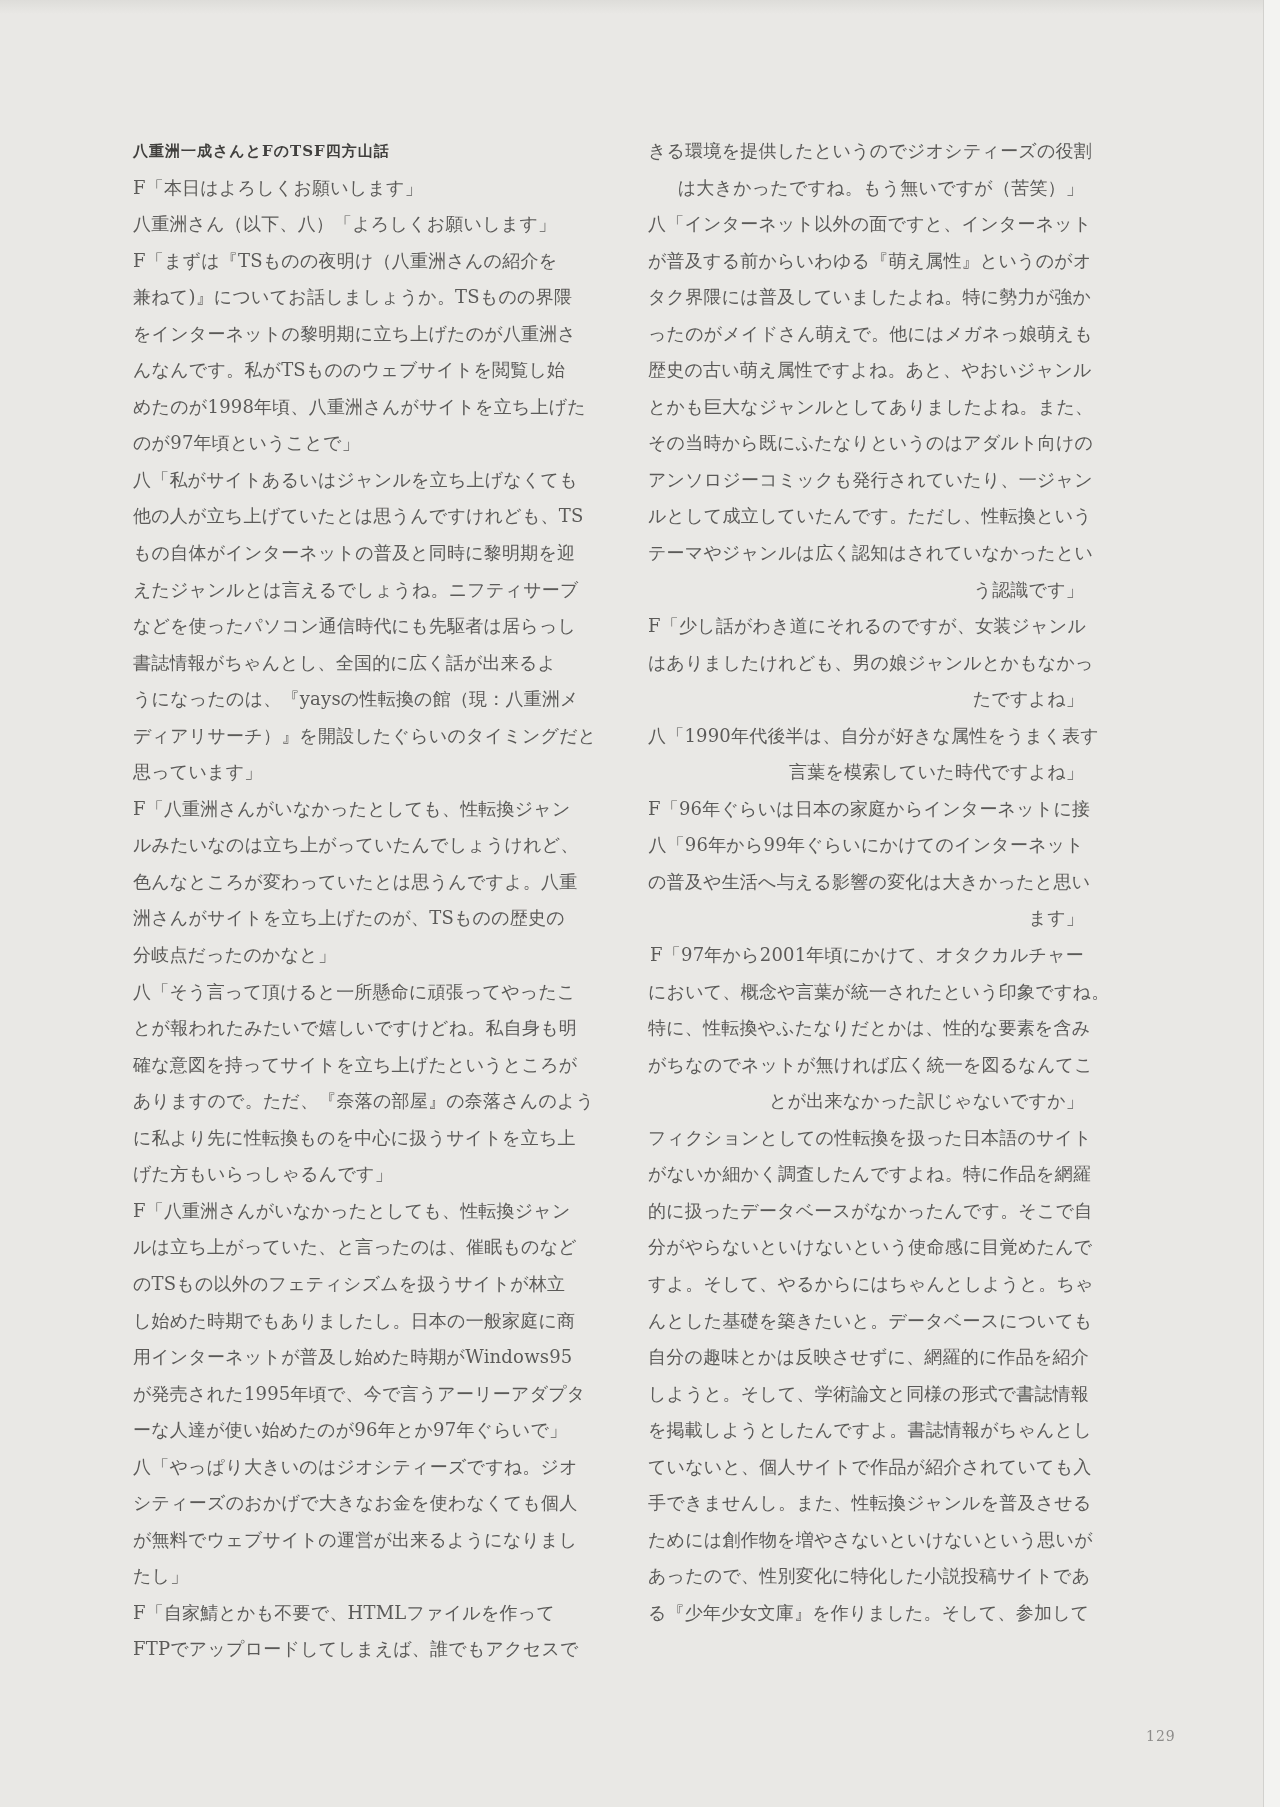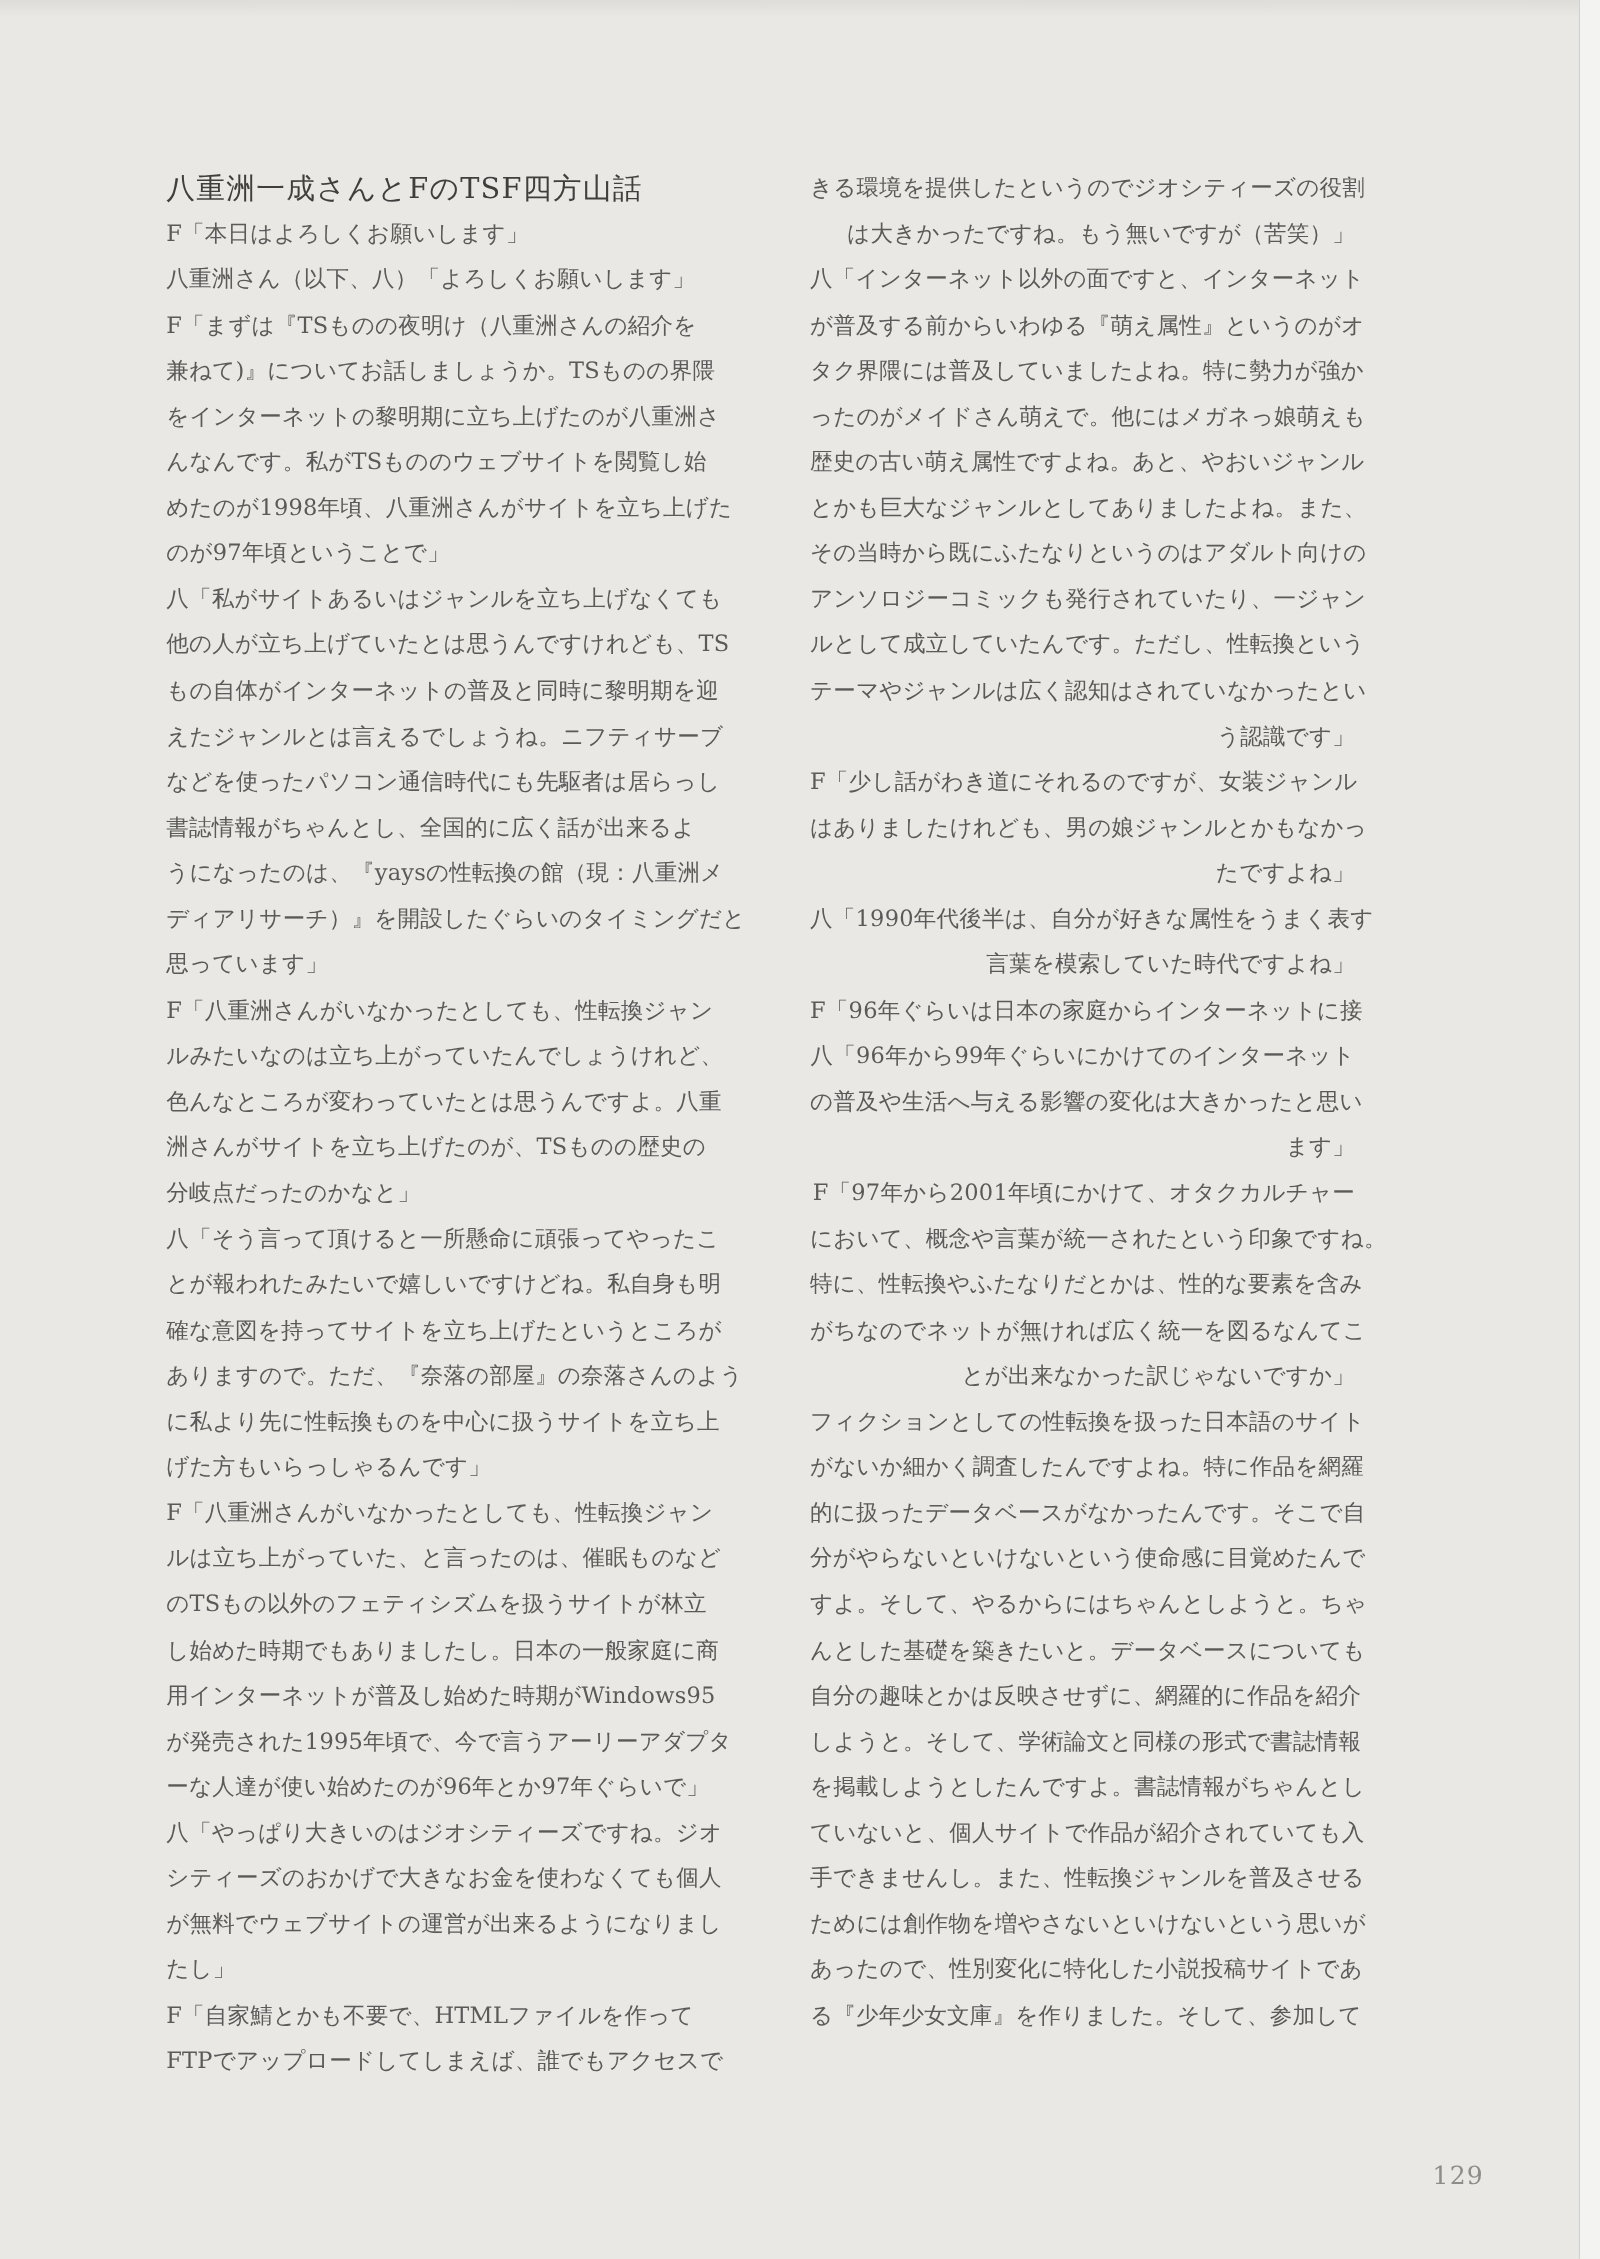--- a/index.html
+++ b/index.html
@@ -39,31 +39,31 @@
   .column .line {
     height: 36.55px;
     line-height: 36.55px;
     white-space: nowrap;
   }
   #left-column  { left: 133px; }
   #right-column { left: 648px; text-align: right; }
   .doc-title {
     height: 36.55px;
     line-height: 36.55px;
-    font-size: 23px;
-    font-weight: normal;
+    font-size: 15px;
+    font-weight: bold;
     color: var(--title, #403f3d);
     letter-spacing: 1px;
     white-space: nowrap;
   }
   .page-number {
     position: absolute;
     left: 1146px;
     top: 1728px;
-    font-size: 20px;
+    font-size: 14px;
     color: var(--page_number_color, #8d8c8a);
     letter-spacing: 1px;
   }
 </style>
 </head>
 <body>
 
 <div class="scan-shade-top"></div>
 <div class="page-edge-strip"></div>
 

